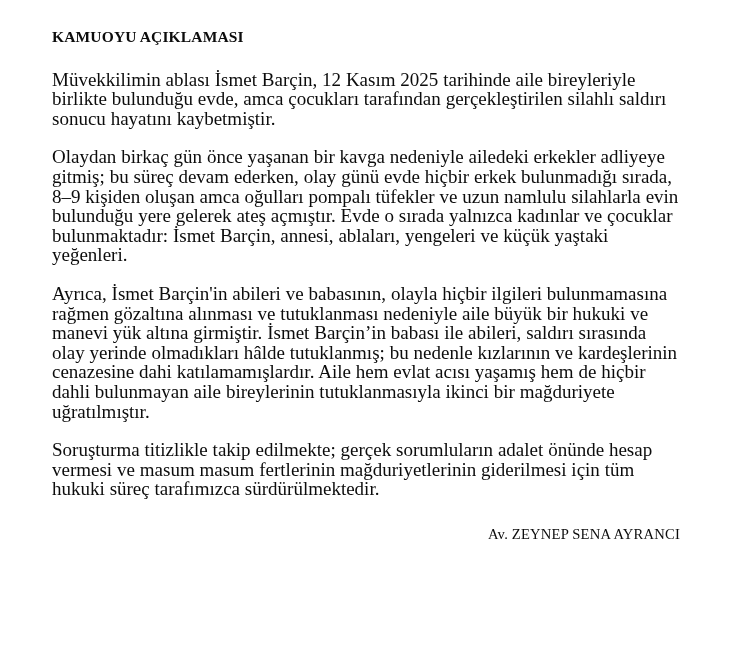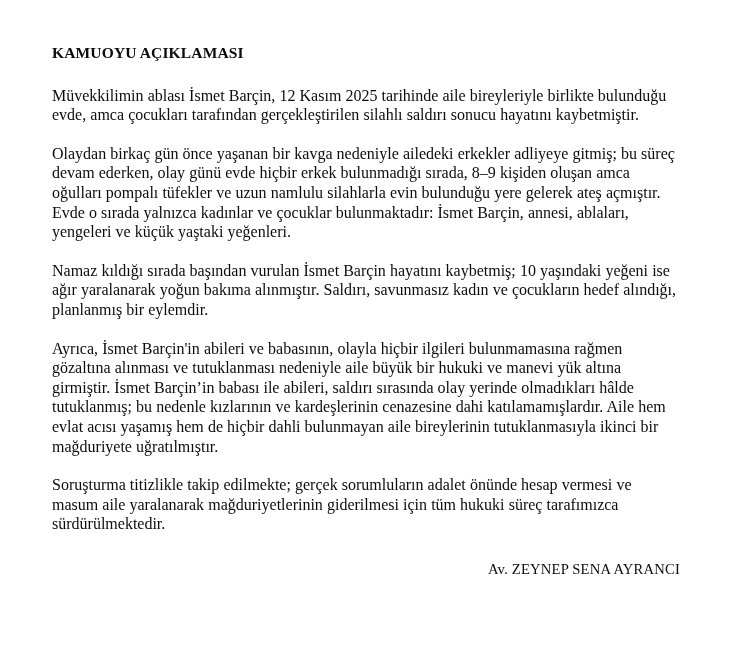--- a/index.html
+++ b/index.html
@@ -12,35 +12,35 @@
     height: 646px;
     overflow: hidden;
     font-family: "Liberation Serif", "DejaVu Serif", serif;
     color: #0c0c0c;
     -webkit-font-smoothing: antialiased;
   }
   .page {
     box-sizing: border-box;
     width: 750px;
     height: 575px;
-    padding: 44px 70px 0 52px;
+    padding: 28px 70px 0 52px;
     background: #ffffff;
   }
   .doc-title {
     font-size: 15.5px;
     font-weight: bold;
     letter-spacing: 0.15px;
     margin: 0 0 23px 0;
     line-height: 1.2;
   }
   .body-block {
     width: 628px;
   }
   .para {
-    font-size: 16px;
+    font-size: 19px;
     line-height: 19.6px;
     margin: 0 0 19px 0;
     text-align: left;
     word-spacing: 0.1px;
   }
   .para:last-of-type {
     margin-bottom: 0;
   }
   .closing {
     font-size: 14.4px;
@@ -67,26 +67,25 @@
 
   <h1 class="doc-title">KAMUOYU AÇIKLAMASI</h1>
 
   <div class="body-block">
 
     <p class="para">Müvekkilimin ablası İsmet Barçin, 12 Kasım 2025 tarihinde aile bireyleriyle birlikte bulunduğu evde, amca çocukları tarafından gerçekleştirilen silahlı saldırı sonucu hayatını kaybetmiştir.</p>
 
 
     <p class="para">Olaydan birkaç gün önce yaşanan bir kavga nedeniyle ailedeki erkekler adliyeye gitmiş; bu süreç devam ederken, olay günü evde hiçbir erkek bulunmadığı sırada, 8–9 kişiden oluşan amca oğulları pompalı tüfekler ve uzun namlulu silahlarla evin bulunduğu yere gelerek ateş açmıştır. Evde o sırada yalnızca kadınlar ve çocuklar bulunmaktadır: İsmet Barçin, annesi, ablaları, yengeleri ve küçük yaştaki yeğenleri.</p>
 
-    <p class="para">Namaz kıldığı sırada başından vurulan İsmet Barçin hayatını kaybetmiş; 10 yaşındaki yeğeni ise ağır yaralanarak yoğun bakıma alınmıştır. Saldırı, savunmasız kadın ve çocukların hedef alındığı, planlanmış bir eylemdir.</p>
 
     <p class="para">Ayrıca, İsmet Barçin'in abileri ve babasının, olayla hiçbir ilgileri bulunmamasına rağmen gözaltına alınması ve tutuklanması nedeniyle aile büyük bir hukuki ve manevi yük altına girmiştir. İsmet Barçin’in babası ile abileri, saldırı sırasında olay yerinde olmadıkları hâlde tutuklanmış; bu nedenle kızlarının ve kardeşlerinin cenazesine dahi katılamamışlardır. Aile hem evlat acısı yaşamış hem de hiçbir dahli bulunmayan aile bireylerinin tutuklanmasıyla ikinci bir mağduriyete uğratılmıştır.</p>
 
 
-    <p class="para">Soruşturma titizlikle takip edilmekte; gerçek sorumluların adalet önünde hesap vermesi ve masum aile yaralanarak mağduriyetlerinin giderilmesi için tüm hukuki süreç tarafımızca sürdürülmektedir.</p>
+    <p class="para">Soruşturma titizlikle takip edilmekte; gerçek sorumluların adalet önünde hesap vermesi ve masum masum fertlerinin mağduriyetlerinin giderilmesi için tüm hukuki süreç tarafımızca sürdürülmektedir.</p>
 
 
   </div>
 
   <div class="signature-row">
     <span class="signature">Av. ZEYNEP SENA AYRANCI</span>
   </div>
 
 </div>
 

